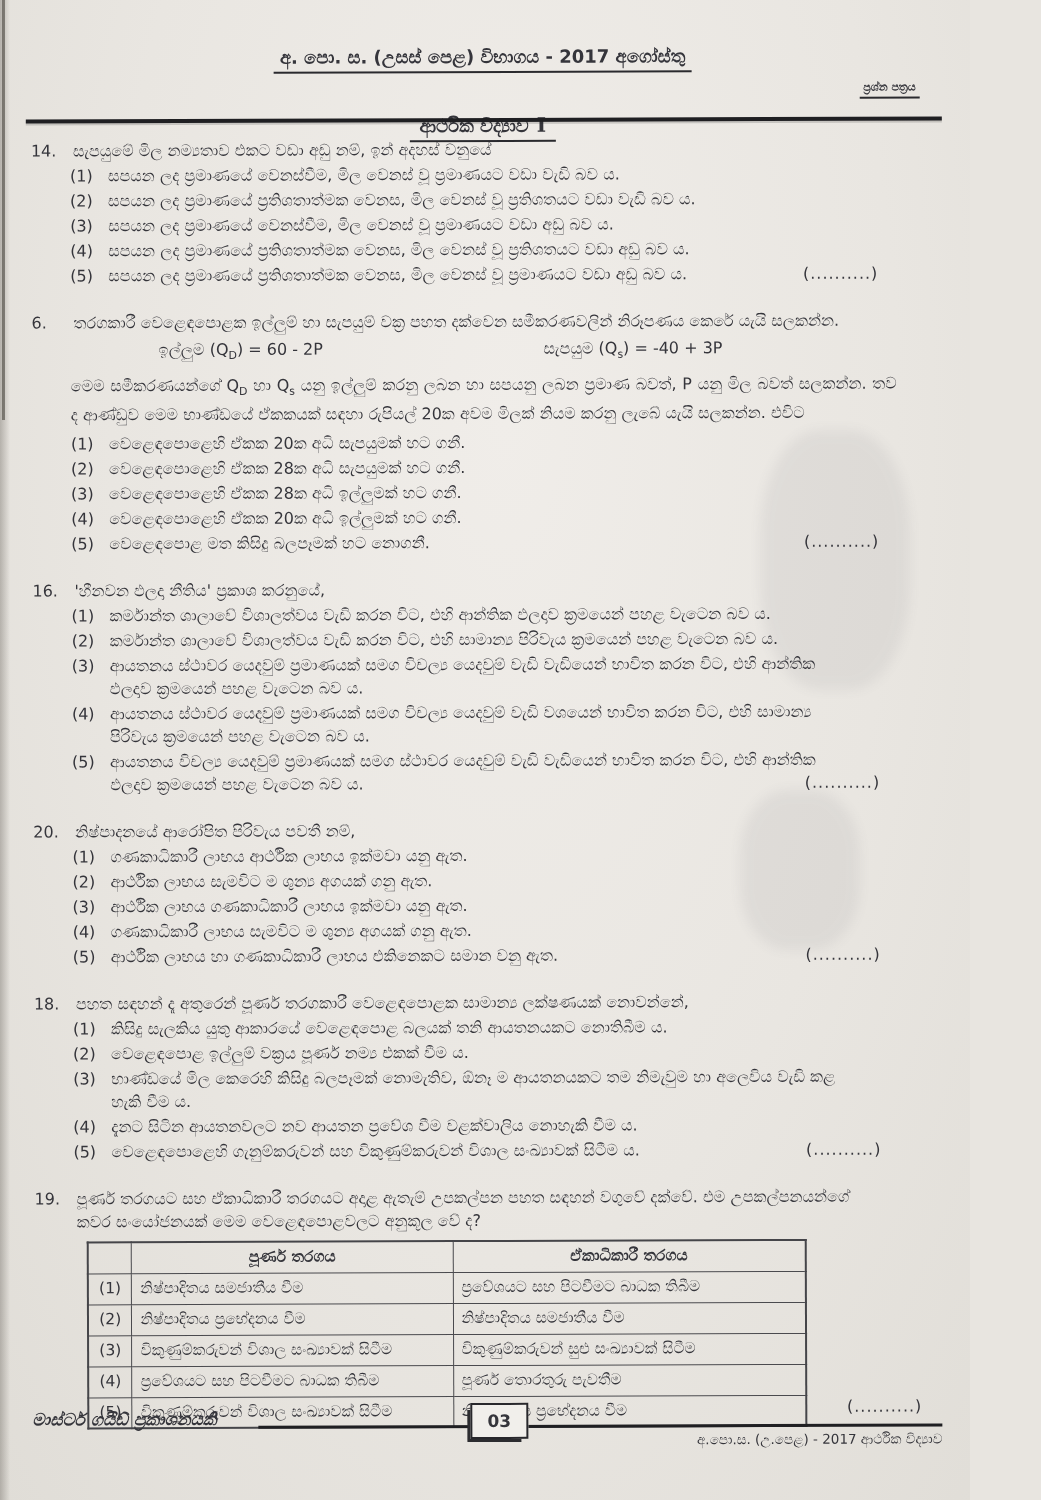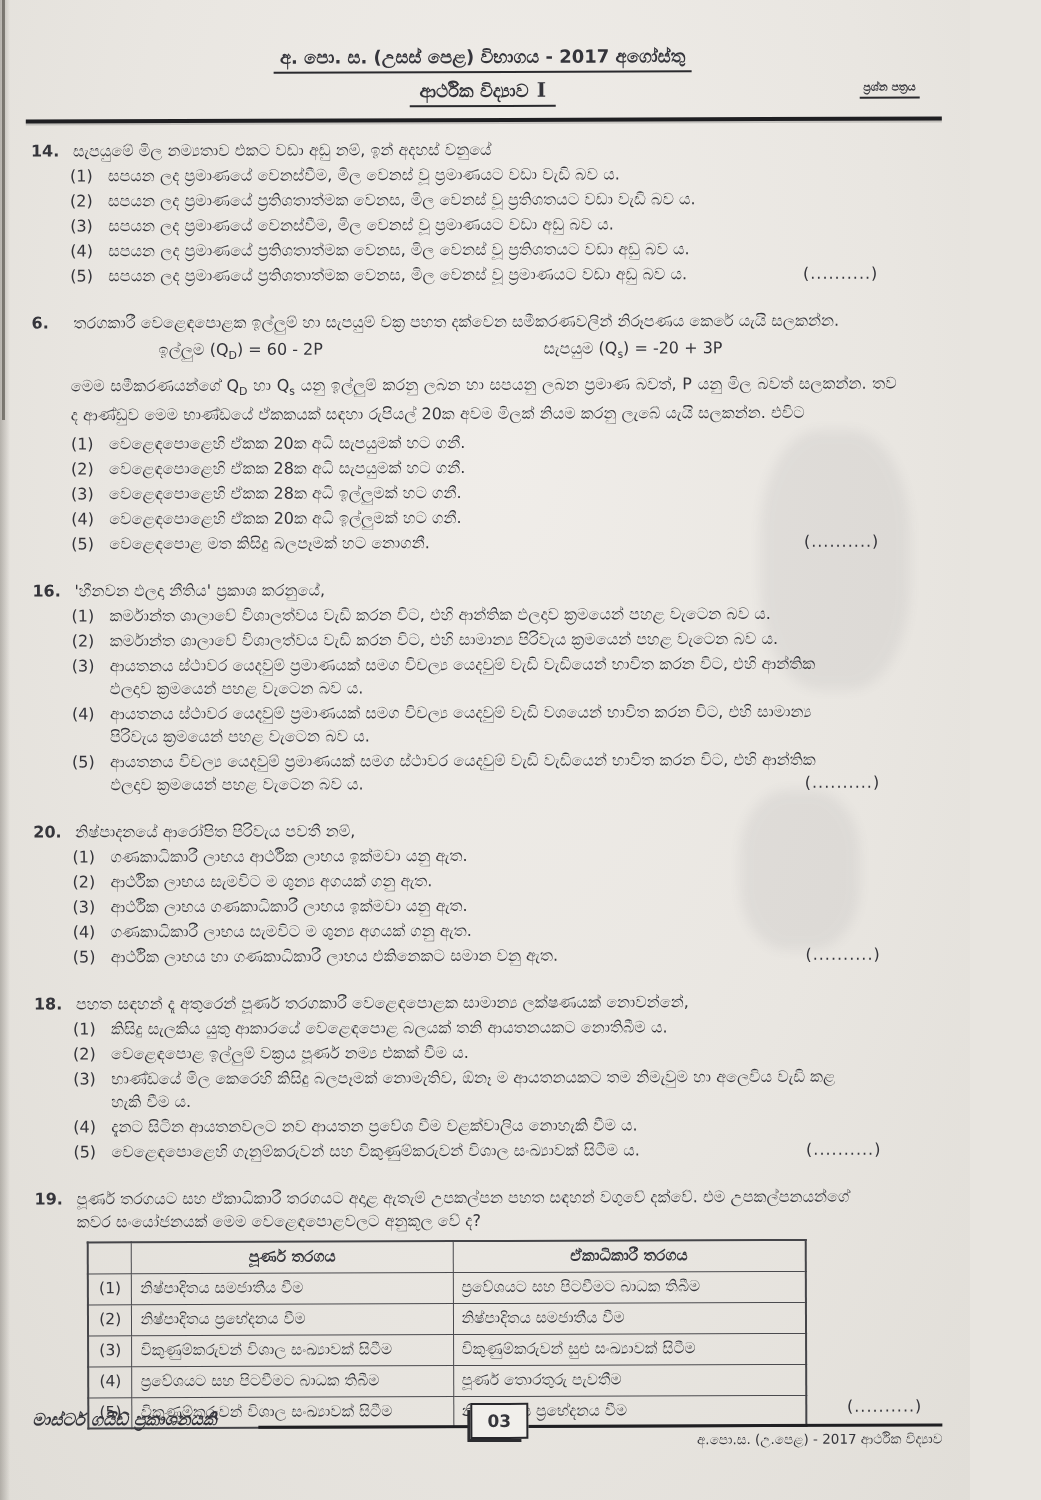--- a/index.html
+++ b/index.html
@@ -20,31 +20,31 @@
   .bleed { position:absolute; filter:blur(6px); opacity:.07; background:#4a4a55; border-radius:40%; }
   .b1 { right:60px; top:430px; width:150px; height:260px; }
   .b2 { right:110px; top:790px; width:120px; height:160px; }
   .tilt { position:absolute; inset:0; transform:rotate(-0.2deg); transform-origin:50% 50%; }
 
   
   .header { position:absolute; top:46px; left:0; right:0; font-weight:bold; }
   .h1 { text-align:center; font-size:18px; }
   .h1 span { display:inline-block; border-bottom:2px solid #2a2a2e; padding:0 6px 3px; }
   .h2 { position:relative; text-align:center; margin-top:5px; font-size:18px; height:28px; }
-  .h2 .subject { display:inline-block; border-bottom:2px solid #2a2a2e; padding:0 10px 3px; }
+  .h2 .subject { display:inline-block; border-bottom:2px solid #2a2a2e; padding:0 10px 3px;margin-top:35px; }
   .h2 .roman { font-family:"DejaVu Serif","Liberation Serif",serif; font-size:20px; padding-left:8px; }
   .h2 .paper-label { position:absolute; right:48px; top:4px; display:inline-block;
     border-bottom:2px solid #2a2a2e; padding:0 4px 3px; font-size:11px; }
   .rule { position:absolute; top:118px; left:28px; right:26px; height:3.5px; background:#1f1f22;
     box-shadow:0 2px 0 rgba(31,31,34,.18); }
 
   
   .questions { position:absolute; top:138px; left:0; right:0; font-size:16px; line-height:23px; }
   .q { position:relative; margin-bottom:24px; }
-  .q-num { position:absolute; left:33px; top:0;font-weight:bold; }
+  .q-num { position:absolute; left:33px; top:0; }
   .q-intro { margin-left:75px; margin-right:56px; white-space:nowrap; }
   .q-intro2 { margin-left:75px; margin-right:56px; white-space:nowrap; }
   .opt { position:relative; margin-left:72px; margin-right:40px; margin-top:2px; white-space:nowrap; }
   .opt-m { display:inline-block; width:38px; }
   .opt-cont { position:relative; margin-left:110px; margin-right:40px; white-space:nowrap; }
   .blank { position:absolute; right:50px; top:0; letter-spacing:1px; white-space:nowrap; }
   .formula-row { position:relative; height:30px; margin-top:4px; }
   .f1 { position:absolute; left:160px; }
   .f2 { position:absolute; left:545px; }
   .formula-row sub, .para sub { font-size:11px; }
@@ -98,21 +98,21 @@
         <div class="opt"><span class="opt-m">(3)</span><span>සපයන ලද ප්‍රමාණයේ වෙනස්වීම, මිල වෙනස් වූ ප්‍රමාණයට වඩා අඩු බව ය.</span></div>
         <div class="opt"><span class="opt-m">(4)</span><span>සපයන ලද ප්‍රමාණයේ ප්‍රතිශතාත්මක වෙනස, මිල වෙනස් වූ ප්‍රතිශතයට වඩා අඩු බව ය.</span></div>
         <div class="opt"><span class="opt-m">(5)</span><span>සපයන ලද ප්‍රමාණයේ ප්‍රතිශතාත්මක වෙනස, මිල වෙනස් වූ ප්‍රමාණයට වඩා අඩු බව ය.</span><span class="blank">(..........)</span></div>
       </div>
 
       <div class="q">
         <span class="q-num">6.</span>
         <div class="q-intro">තරගකාරී වෙළෙඳපොළක ඉල්ලුම් හා සැපයුම් වක්‍ර පහත දක්වෙන සමීකරණවලින් නිරූපණය කෙරේ යැයි සලකන්න.</div>
         <div class="formula-row">
           <span class="f1"><span>ඉල්ලුම </span><span>(Q</span><sub>D</sub><span>) = 60 - 2P</span></span>
-          <span class="f2"><span>සැපයුම </span><span>(Q</span><sub>s</sub><span>) = -20 + 3P</span></span>
+          <span class="f2"><span>සැපයුම </span><span>(Q</span><sub>s</sub><span>) = -40 + 3P</span></span>
         </div>
         <div class="para"><span>මෙම සමීකරණයන්ගේ </span><span>Q</span><sub>D</sub><span> හා </span><span>Q</span><sub>s</sub><span> යනු ඉල්ලුම් කරනු ලබන හා සපයනු ලබන ප්‍රමාණ බවත්, P යනු මිල බවත් සලකන්න. තව ද ආණ්ඩුව මෙම භාණ්ඩයේ ඒකකයක් සඳහා රුපියල් 20ක අවම මිලක් නියම කරනු ලැබේ යැයි සලකන්න. එවිට</span></div>
         <div class="opt"><span class="opt-m">(1)</span><span>වෙළෙඳපොළෙහි ඒකක 20ක අධි සැපයුමක් හට ගනී.</span></div>
         <div class="opt"><span class="opt-m">(2)</span><span>වෙළෙඳපොළෙහි ඒකක 28ක අධි සැපයුමක් හට ගනී.</span></div>
         <div class="opt"><span class="opt-m">(3)</span><span>වෙළෙඳපොළෙහි ඒකක 28ක අධි ඉල්ලුමක් හට ගනී.</span></div>
         <div class="opt"><span class="opt-m">(4)</span><span>වෙළෙඳපොළෙහි ඒකක 20ක අධි ඉල්ලුමක් හට ගනී.</span></div>
         <div class="opt"><span class="opt-m">(5)</span><span>වෙළෙඳපොළ මත කිසිදු බලපෑමක් හට නොගනී.</span><span class="blank">(..........)</span></div>
       </div>
 
       <div class="q">

